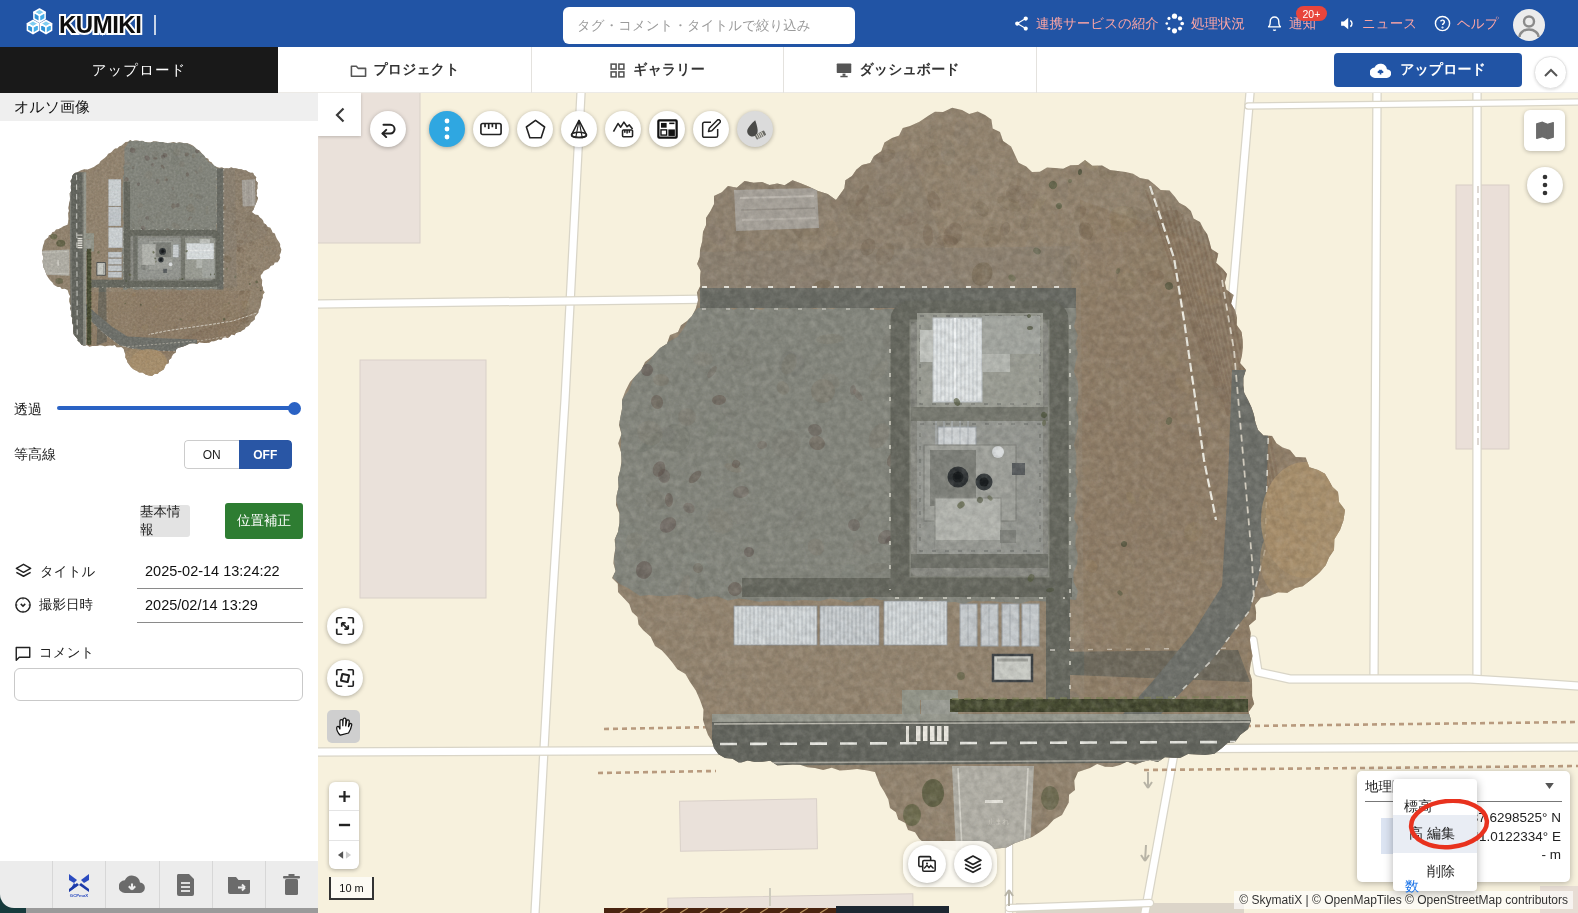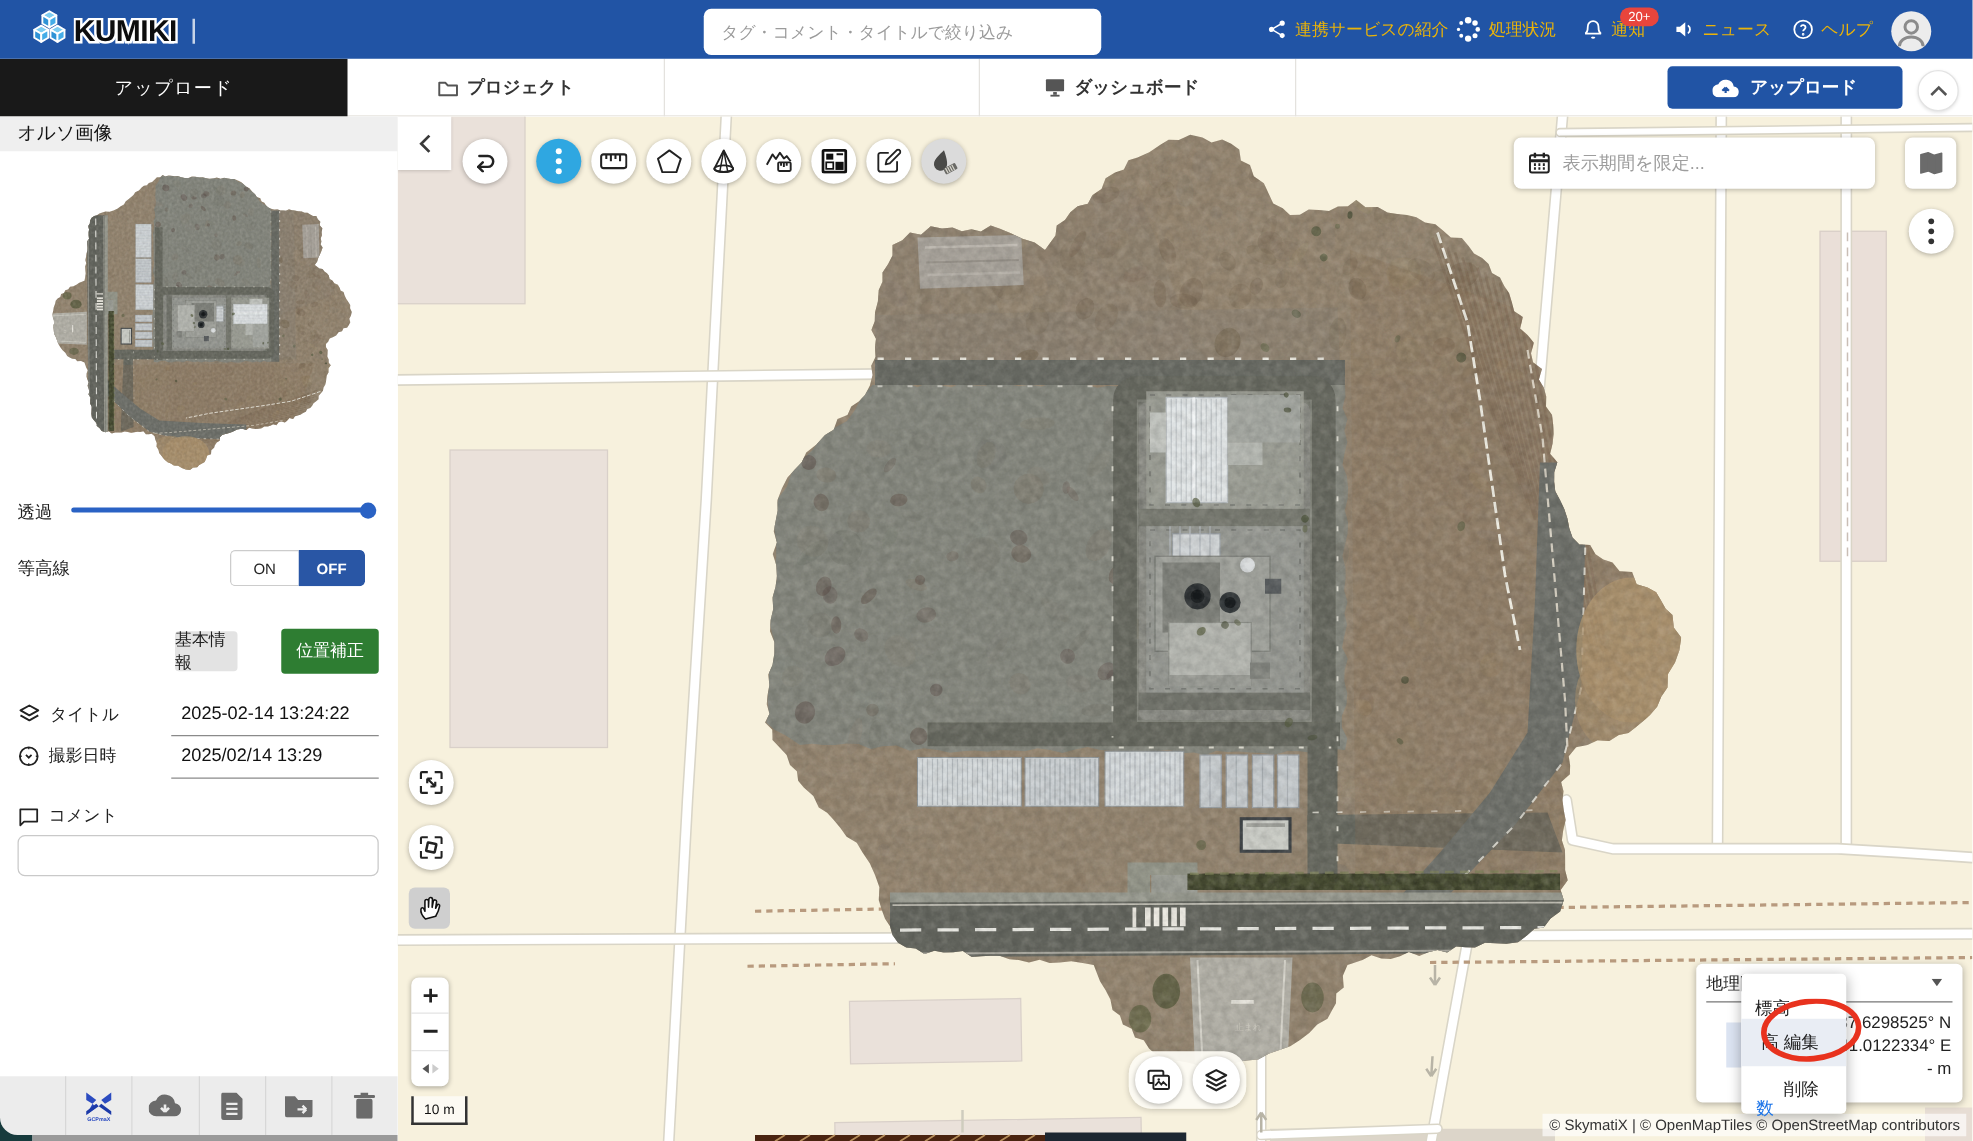--- a/index.html
+++ b/index.html
@@ -1,22 +1,22 @@
 <!DOCTYPE html>
 <html lang="ja"><head>
 <meta charset="utf-8">
 <title>KUMIKI</title>
 <style>
 *{margin:0;padding:0;box-sizing:border-box}
 html,body{width:1578px;height:913px;overflow:hidden;font-family:"Liberation Sans",sans-serif;background:#fff}
 .topbar{position:absolute;left:0;top:0;width:1578px;height:47px;background:#2154a5;z-index:50}
 .logo{position:absolute;left:24px;top:7px;display:flex;align-items:center}
 .logodiv{position:absolute;left:154px;top:15px;width:2px;height:20px;background:rgba(255,255,255,.75)}
-.search{position:absolute;left:563px;top:7px;width:318px;height:37px;background:#fff;border-radius:6px;color:#9b9b9b;font-size:13.5px;line-height:37px;padding-left:14px}
-.topmenu{position:absolute;top:0;height:47px;display:flex;align-items:center;color:#eab308;font-size:13.5px;white-space:nowrap}
+.search{position:absolute;left:563px;top:7px;width:292px;height:37px;background:#fff;border-radius:6px;color:#9b9b9b;font-size:13.5px;line-height:37px;padding-left:14px}
+.topmenu{position:absolute;top:0;height:47px;display:flex;align-items:center;color:#fca5a5;font-size:13.5px;white-space:nowrap}
 .tm{display:flex;align-items:center;gap:6px}
 .badge{position:absolute;left:1296px;top:6px;background:#e8453c;color:#fff;font-size:10.5px;font-weight:normal;border-radius:9px;padding:1.5px 6.5px;z-index:55;letter-spacing:0}
 .avatar{position:absolute;left:1513px;top:9px;width:32px;height:32px;border-radius:50%;background:#ececec;display:flex;align-items:center;justify-content:center}
 .nav2{position:absolute;left:0;top:47px;width:1578px;height:46px;background:#fff;z-index:49;border-bottom:1px solid #eceae6}
 .blacktab{position:absolute;left:0;top:0;width:278px;height:46px;background:#191919;color:#fff;font-size:14.5px;display:flex;align-items:center;justify-content:center;letter-spacing:1px}
 .tab{position:absolute;top:0;height:46px;display:flex;align-items:center;justify-content:center;gap:7px;font-size:14px;color:#333;font-weight:bold}
 .tsep{position:absolute;top:0;width:1px;height:46px;background:#e4e2de}
 .upload{position:absolute;left:1334px;top:6px;width:188px;height:34px;background:#2154a5;border-radius:4px;color:#fff;font-size:14px;font-weight:bold;display:flex;align-items:center;justify-content:center;gap:9px}
 .chevcirc{position:absolute;left:1534px;top:9px;width:33px;height:33px;background:#fff;border:1px solid #e3e3e3;border-radius:50%;box-shadow:0 1px 3px rgba(0,0,0,.12);display:flex;align-items:center;justify-content:center}
 .sidebar{position:absolute;left:0;top:93px;width:318px;height:820px;background:#fff;z-index:40}
@@ -143,20 +143,28 @@
   </div>
 </div>
 
 <div class="nav2">
   <div class="blacktab">アップロード</div>
   <div class="tab" style="left:278px;width:253px">
     <svg width="17" height="15" viewBox="0 0 24 20" fill="none" stroke="#555" stroke-width="2.2">
         <path d="M2 4 h7 l2.5 3 H22 v11 H2 Z" stroke-linejoin="round"></path>
       </svg>
     プロジェクト</div>
+  <div class="tab" style="left:531px;width:252px">
+    <svg width="17" height="17" viewBox="0 0 24 24" fill="none" stroke="#555" stroke-width="2.2">
+        <rect x="3" y="3" width="7" height="7"></rect>
+        <rect x="14" y="3" width="7" height="7"></rect>
+        <rect x="3" y="14" width="7" height="7"></rect>
+        <rect x="14" y="14" width="7" height="7"></rect>
+      </svg>
+    ギャラリー</div>
   <div class="tab" style="left:783px;width:228px">
     <svg width="18" height="16" viewBox="0 0 24 22" fill="#555">
         <rect x="2" y="2" width="20" height="13" rx="1"></rect>
         <rect x="10" y="16" width="4" height="3"></rect>
         <rect x="7" y="19" width="10" height="2"></rect>
       </svg>
     ダッシュボード</div>
   <div class="tsep" style="left:531px"></div>
   <div class="tsep" style="left:783px"></div>
   <div class="tsep" style="left:1036px"></div>
@@ -948,30 +956,20 @@
   </div>
   <div class="circbtn gray" style="left:419px;top:18px">
     <svg width="23" height="23" viewBox="0 0 24 24">
         <path d="M9.5 2 C12.5 6.5 15 11 15 14 a5.5 5.5 0 01-11 0 C4 11 6.5 6.5 9.5 2z" fill="#4a4a48" transform="rotate(14 9.5 11)"></path>
         <g transform="rotate(-28 17 17.5)">
           <rect x="11.5" y="15" width="11" height="5.5" rx="1" fill="#6a6a66"></rect>
           <path d="M13.5 15.3v4.9 M15.5 15.3v4.9 M17.5 15.3v4.9 M19.5 15.3v4.9" stroke="#d9d7cd" stroke-width="1"></path>
         </g>
       </svg>
   </div>
-  <div class="datebox">
-    <svg width="19" height="19" viewBox="0 0 24 24" fill="none" stroke="#222" stroke-width="2">
-        <rect x="2.5" y="4" width="19" height="17.5" rx="2"></rect>
-        <path d="M2.5 9.5h19" stroke-width="3"></path>
-        <path d="M7.5 1.5v5M16.5 1.5v5" stroke-width="2.4"></path>
-        <g stroke-width="2.6">
-          <path d="M6.5 13.5h2M11 13.5h2M15.5 13.5h2M6.5 17.5h2M11 17.5h2M15.5 17.5h2"></path>
-        </g>
-      </svg>
-    表示期間を限定...</div>
   <div class="mapbtn">
     <svg width="20" height="19" viewBox="0 0 24 22" fill="#6b6b6b" stroke="#6b6b6b" stroke-width="1.4" stroke-linejoin="round">
         <path d="M2 3 L9 1 L15 3.5 L22 1.5 V19 L15 21 L9 18.5 L2 20.5 Z M9 1 V18.5 M15 3.5 V21"></path>
       </svg>
   </div>
   <div class="dot3">
     <svg width="6" height="22" viewBox="0 0 6 22">
         <circle cx="3" cy="3" r="2.3" fill="#333"></circle>
         <circle cx="3" cy="11" r="2.3" fill="#333"></circle>
         <circle cx="3" cy="19" r="2.3" fill="#333"></circle>

